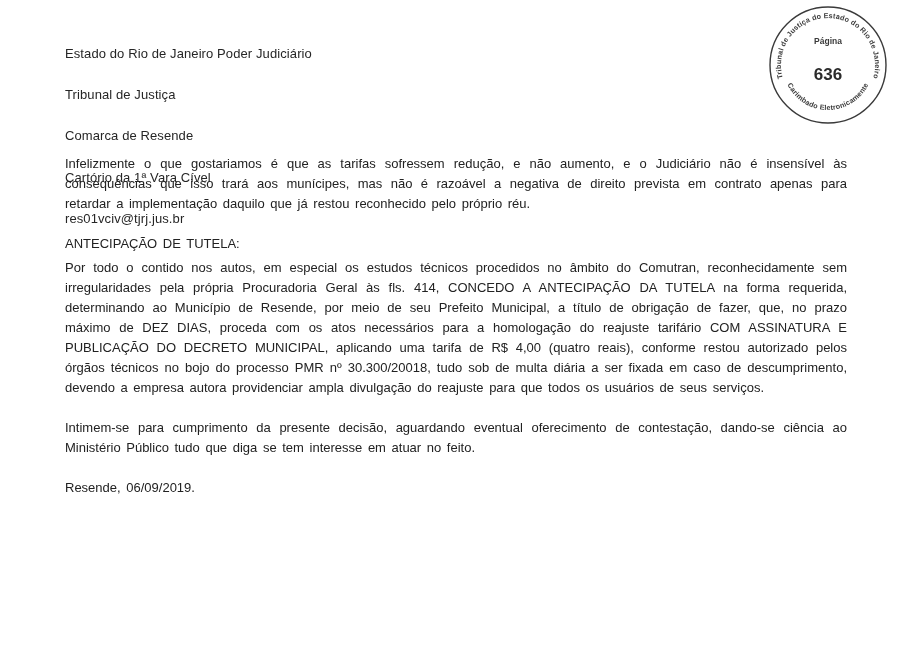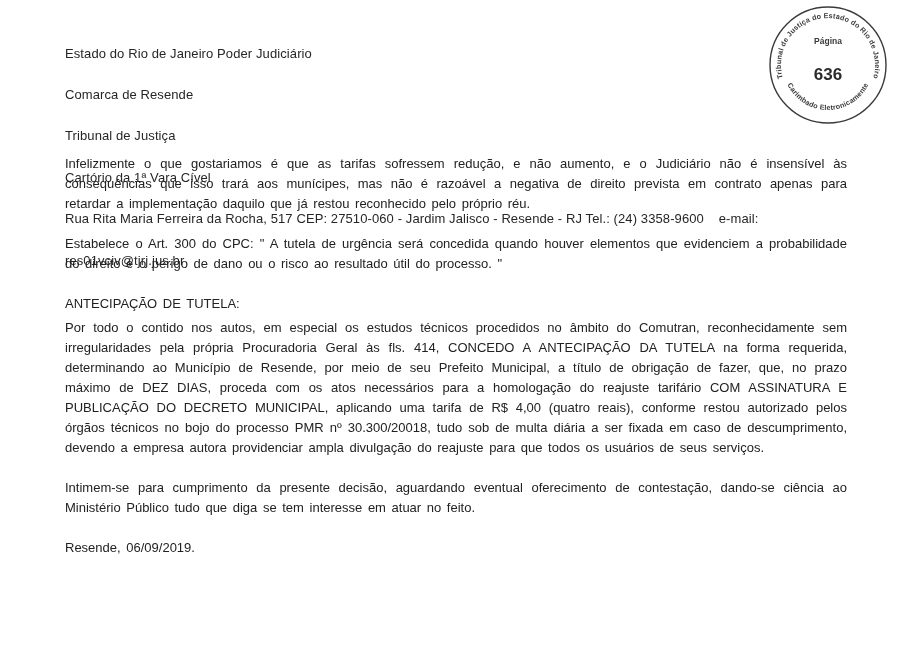--- a/index.html
+++ b/index.html
@@ -61,24 +61,23 @@
     word-spacing: normal;
   }
 </style>
 </head>
 <body>
 
 <div class="page">
 
   <div class="letterhead">
     <div>Estado do Rio de Janeiro Poder Judiciário</div>
+    <div>Tribunal de Justiça</div>
     <div>Comarca de Resende</div>
-    <div>Tribunal de Justiça</div>
     <div>Cartório da 1ª Vara Cível</div>
-    <div>Rua Rita Maria Ferreira da Rocha, 517 CEP: 27510-060 - Jardim Jalisco - Resende - RJ Tel.: (24) 3358-9600    e-mail:</div>
     <div>res01vciv@tjrj.jus.br</div>
   </div>
 
   <div class="stamp">
     <svg width="142" height="134" viewBox="0 0 142 134">
       <circle cx="70" cy="64" r="58" fill="#ffffff" stroke="#3a3a3a" stroke-width="1.4"></circle>
       <path id="stamp-arc-top" d="M 24.6 76.2 A 47 47 0 1 1 115.4 76.2" fill="none"></path>
       <path id="stamp-arc-bottom" d="M 29.2 83 A 45 45 0 0 0 110.8 83" fill="none"></path>
       <text font-size="7.2" font-weight="bold" fill="#3a3a3a" letter-spacing="0.2" font-family="Liberation Sans, sans-serif">
         <textPath href="#stamp-arc-top" startOffset="50%" text-anchor="middle">Tribunal de Justiça do Estado do Rio de Janeiro</textPath>
@@ -86,21 +85,20 @@
       <text font-size="7.2" font-weight="bold" fill="#3a3a3a" letter-spacing="0.2" font-family="Liberation Sans, sans-serif">
         <textPath href="#stamp-arc-bottom" startOffset="50%" text-anchor="middle">Carimbado Eletronicamente</textPath>
       </text>
       <text x="70" y="43" text-anchor="middle" font-size="8.5" font-weight="bold" fill="#3a3a3a" font-family="Liberation Sans, sans-serif">Página</text>
       <text x="70" y="79" text-anchor="middle" font-size="17" font-weight="bold" fill="#2b2b2b" font-family="Liberation Sans, sans-serif">636</text>
     </svg>
   </div>
 
   <div class="doc-body">
     <p>Infelizmente o que gostariamos é que as tarifas sofressem redução, e não aumento, e o Judiciário não é insensível às consequências que isso trará aos munícipes, mas não é razoável a negativa de direito prevista em contrato apenas para retardar a implementação daquilo que já restou reconhecido pelo próprio réu.</p>
-    <p>Estabelece o Art. 300 do CPC: " A tutela de urgência será concedida quando houver elementos que evidenciem a probabilidade do direito e o perigo de dano ou o risco ao resultado útil do processo. "</p>
     <div>
       <p class="para-heading" style="margin-bottom:4px">ANTECIPAÇÃO DE TUTELA:</p>
       <p>Por todo o contido nos autos, em especial os estudos técnicos procedidos no âmbito do Comutran, reconhecidamente sem irregularidades pela própria Procuradoria Geral às fls. 414, CONCEDO A ANTECIPAÇÃO DA TUTELA na forma requerida, determinando ao Município de Resende, por meio de seu Prefeito Municipal, a título de obrigação de fazer, que, no prazo máximo de DEZ DIAS, proceda com os atos necessários para a homologação do reajuste tarifário COM ASSINATURA E PUBLICAÇÃO DO DECRETO MUNICIPAL, aplicando uma tarifa de R$ 4,00 (quatro reais), conforme restou autorizado pelos órgãos técnicos no bojo do processo PMR nº 30.300/20018, tudo sob de multa diária a ser fixada em caso de descumprimento, devendo a empresa autora providenciar ampla divulgação do reajuste para que todos os usuários de seus serviços.</p>
     </div>
     <p>Intimem-se para cumprimento da presente decisão, aguardando eventual oferecimento de contestação, dando-se ciência ao Ministério Público tudo que diga se tem interesse em atuar no feito.</p>
     <p class="date-line">Resende, 06/09/2019.</p>
   </div>
 
 </div>
 

